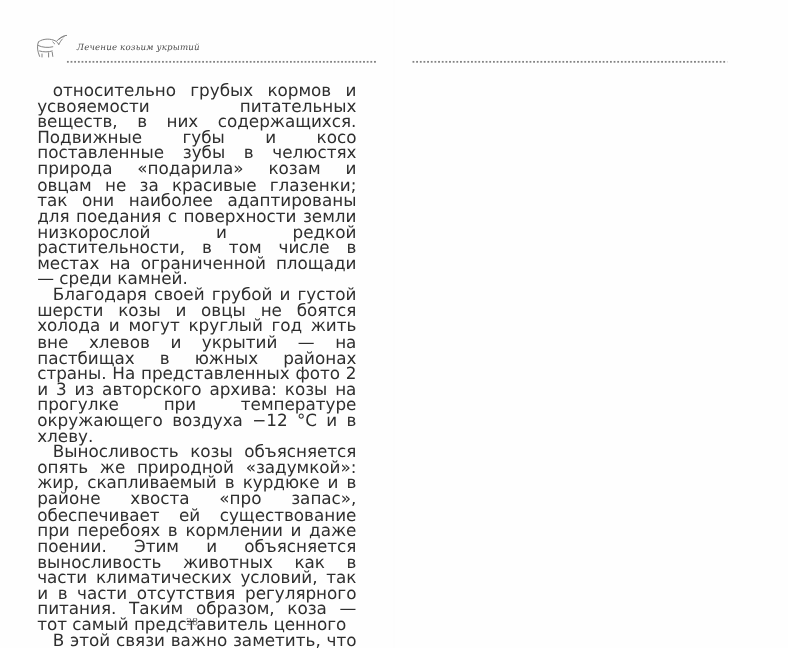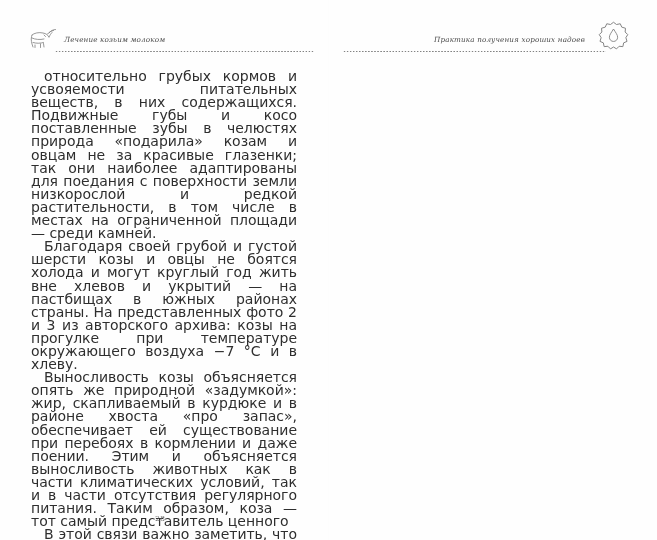--- a/index.html
+++ b/index.html
@@ -117,49 +117,36 @@
           <svg viewBox="0 0 60 48" fill="none" stroke="#5a5a5a" stroke-width="1.6" stroke-linecap="round" stroke-linejoin="round">
             <path d="M10 16 C8 20 8 28 10 34 L12 40 M16 36 L16 41 M27 34 L27 41 M33 33 L34 40"></path>
             <path d="M10 16 C14 12 24 10 32 12 C38 13 42 16 44 20"></path>
             <path d="M44 20 C46 16 48 13 50 11"></path>
             <path d="M41 14 C44 10 48 8 53 7 M44 12 C48 7 53 5 57 5"></path>
             <path d="M34 16 L37 19"></path>
             <path d="M10 22 C16 25 26 26 34 24"></path>
             <path d="M12 31 C18 33 27 33 33 31"></path>
           </svg>
         </span>
-        <span class="runhead-title">Лечение козьим молоком</span>
+        <span class="runhead-title">Лечение козьим укрытий</span>
       </div>
       <div class="dotrule"></div>
     </div>
 
     <div class="column col-left">
       <p>относительно грубых кормов и усвояемости питательных веществ, в них содержащихся. Подвижные губы и косо поставленные зубы в челюстях природа «подарила» козам и овцам не за красивые глазенки; так они наиболее адаптированы для поедания с поверхности земли низкорослой и редкой растительности, в том числе в местах на ограниченной площади — среди камней.</p>
-      <p>Благодаря своей грубой и густой шерсти козы и овцы не боятся холода и могут круглый год жить вне хлевов и укрытий — на пастбищах в южных районах страны. На представленных фото 2 и 3 из авторского архива: козы на прогулке при температуре окружающего воздуха −7 °С и в хлеву.</p>
+      <p>Благодаря своей грубой и густой шерсти козы и овцы не боятся холода и могут круглый год жить вне хлевов и укрытий — на пастбищах в южных районах страны. На представленных фото 2 и 3 из авторского архива: козы на прогулке при температуре окружающего воздуха −12 °С и в хлеву.</p>
       <p>Выносливость козы объясняется опять же природной «задумкой»: жир, скапливаемый в курдюке и в районе хвоста «про запас», обеспечивает ей существование при перебоях в кормлении и даже поении. Этим и объясняется выносливость животных как в части климатических условий, так и в части отсутствия регулярного питания. Таким образом, коза — тот самый представитель ценного</p>
       <p>В этой связи важно заметить, что благодаря своей шерсти козы сохраняют здоровье даже в зимнюю стужу. Для них опасен не морозец как таковой, а сквозняк. Поэтому рачительный хозяин и заводчик для сбережения коз должен предусмотреть в хлеве такое безопасное расположение и организацию стойла, чтобы не было сквозняка.</p>
     </div>
 
     <div class="folio folio-left">28</div>
   </div>
 
   <div class="page page-right">
 
     <div class="runhead runhead-right">
-      <div class="runhead-row">
-        <span class="runhead-title">Практика получения хороших надоев</span>
-        <span class="mark-badge">
-          <svg viewBox="0 0 44 48" fill="none" stroke="#5f5f5f" stroke-width="1.3" stroke-linejoin="round">
-            <path d="M22 3 L26 6 L31 5 L33 9.5 L38 11 L37.5 16 L41 19.5 L38.5 23.5
-                     L40 28.5 L35.5 30.5 L34.5 35.5 L29.5 35 L26 38.5 L22 36
-                     L18 38.5 L14.5 35 L9.5 35.5 L8.5 30.5 L4 28.5 L5.5 23.5
-                     L3 19.5 L6.5 16 L6 11 L11 9.5 L13 5 L18 6 Z"></path>
-            <path d="M22 12 C19 17 16.5 19.8 16.5 23 C16.5 26.3 19 28.6 22 28.6
-                     C25 28.6 27.5 26.3 27.5 23 C27.5 19.8 25 17 22 12 Z" stroke-width="1.2"></path>
-          </svg>
-        </span>
-      </div>
       <div class="dotrule"></div>
     </div>
 
   </div>
 
 </div>
 
 </body></html>

